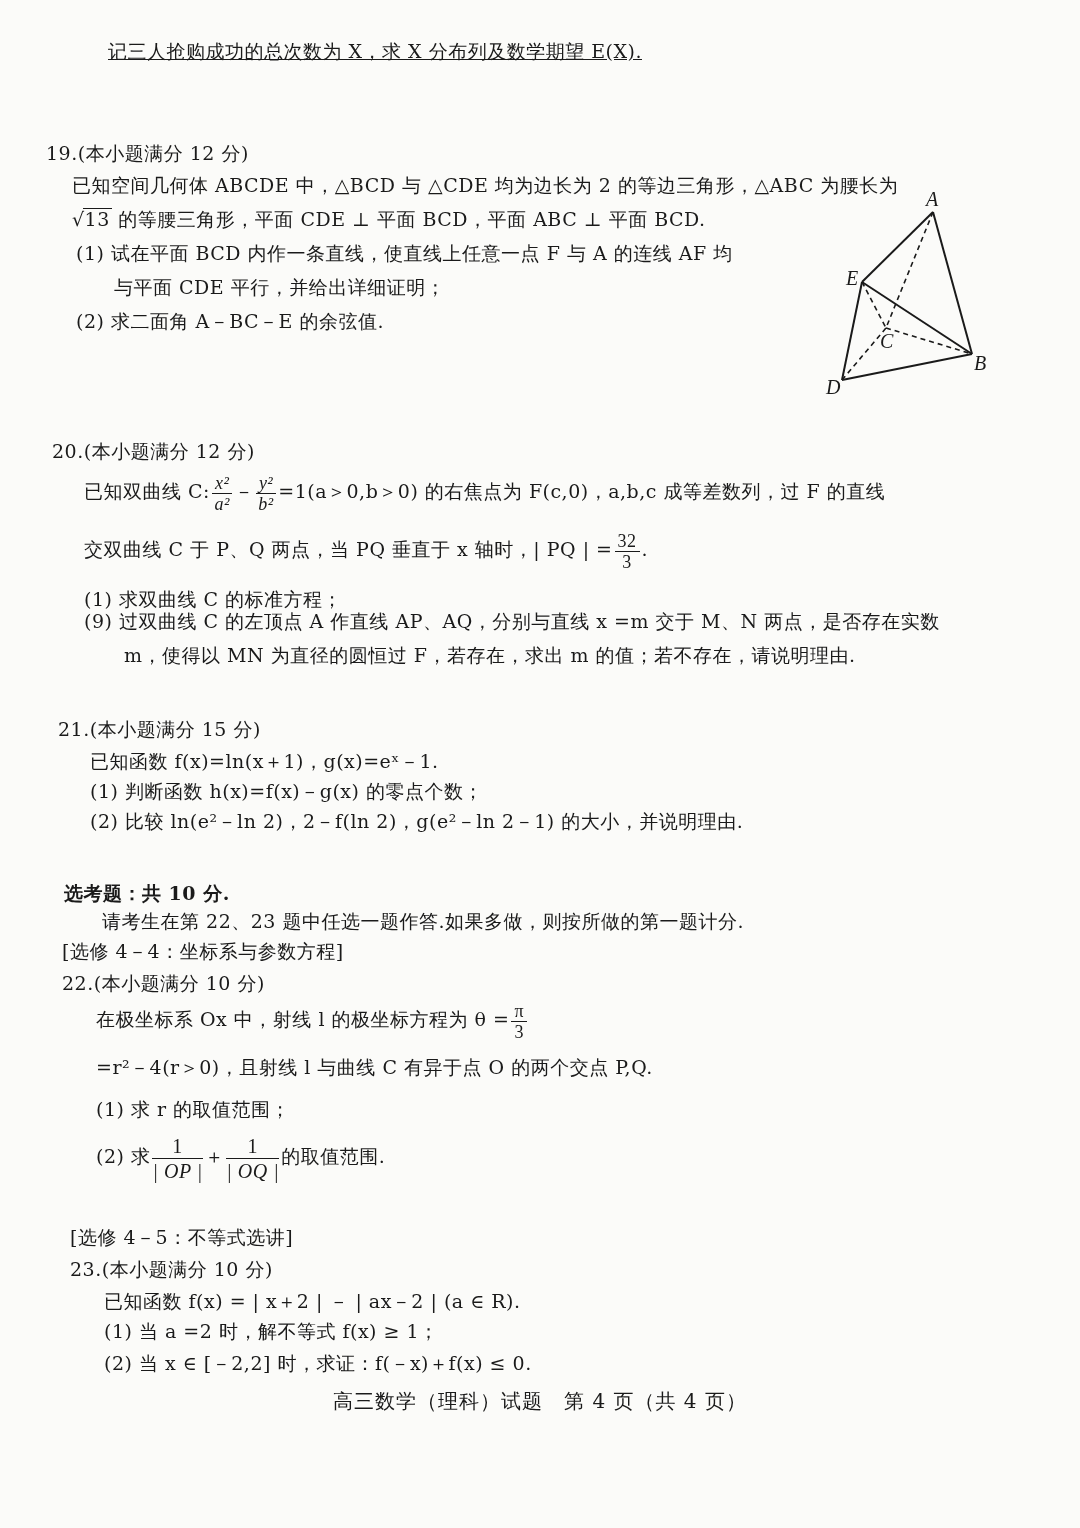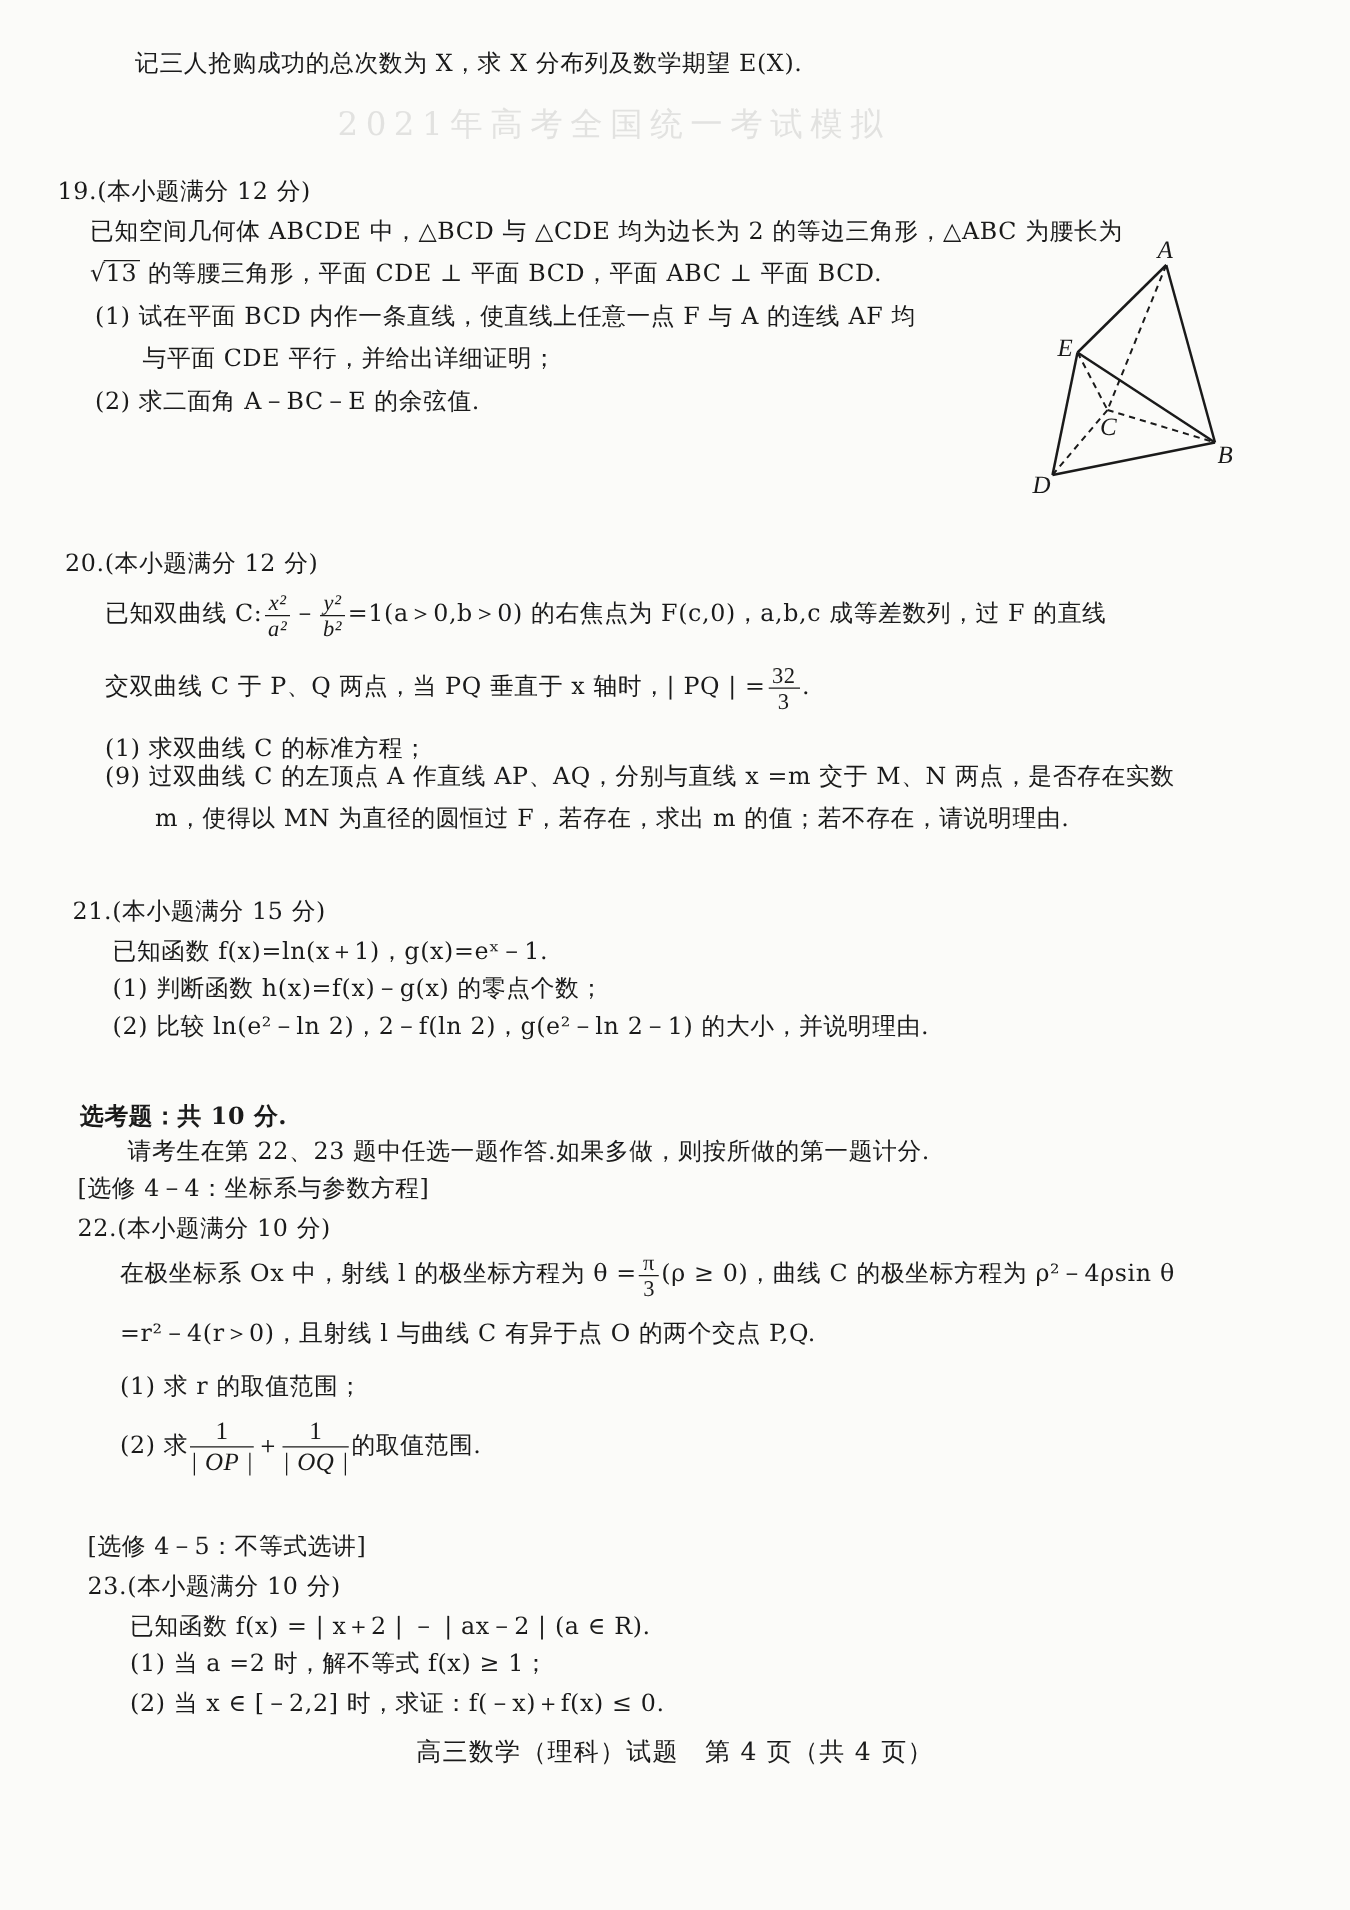--- a/index.html
+++ b/index.html
@@ -78,23 +78,22 @@
       text-align: center;
       font-size: 20px;
       letter-spacing: 1px;
     }
   </style>
 </head>
 <body>
 
 <div class="page">
 
-  <div class="ghost" style="left:270px; top:82px;">2021年高考全国统一考试模拟</div>
 
-  <div class="line" style="left:108px; top:38px;">记三人抢购成功的总次数为 X，求 X 分布列及数学期望 E(X).</div>
+  <div class="line" style="left:108px; top:38px;text-decoration:underline;">记三人抢购成功的总次数为 X，求 X 分布列及数学期望 E(X).</div>
 
   <section>
     <div class="line hdr" style="left:46px; top:140px;">19.(本小题满分 12 分)</div>
     <div class="line" style="left:72px; top:172px;">已知空间几何体 ABCDE 中，△BCD 与 △CDE 均为边长为 2 的等边三角形，△ABC 为腰长为</div>
     <div class="line" style="left:72px; top:206px;">
       <span>√</span><span class="sqrt">13</span>
       <span>的等腰三角形，平面 CDE ⊥ 平面 BCD，平面 ABC ⊥ 平面 BCD.</span>
     </div>
     <div class="line" style="left:76px; top:240px;">(1) 试在平面 BCD 内作一条直线，使直线上任意一点 F 与 A 的连线 AF 均</div>
     <div class="line" style="left:114px; top:274px;">与平面 CDE 平行，并给出详细证明；</div>
@@ -149,21 +148,21 @@
 
   <section>
     <div class="line bold" style="left:64px; top:880px;">选考题：共 10 分.</div>
     <div class="line" style="left:102px; top:908px;">请考生在第 22、23 题中任选一题作答.如果多做，则按所做的第一题计分.</div>
     <div class="line" style="left:62px; top:938px;">[选修 4－4：坐标系与参数方程]</div>
   </section>
 
   <section>
     <div class="line hdr" style="left:62px; top:970px;">22.(本小题满分 10 分)</div>
     <div class="line" style="left:96px; top:996px; line-height:46px;">
-      <span>在极坐标系 Ox 中，射线 l 的极坐标方程为 θ =</span><span class="frac"><span class="num">π</span><span>3</span></span><span>(ρ ≥ 0)，曲线 C 的极坐标方程为 ρ²－4ρsin θ</span>
+      <span>在极坐标系 Ox 中，射线 l 的极坐标方程为 θ =</span><span class="frac"><span class="num">π</span><span>3</span></span>
     </div>
     <div class="line" style="left:96px; top:1054px;text-align:center;">=r²－4(r＞0)，且射线 l 与曲线 C 有异于点 O 的两个交点 P,Q.</div>
     <div class="line" style="left:96px; top:1096px;">(1) 求 r 的取值范围；</div>
     <div class="line" style="left:96px; top:1132px; line-height:48px;">
       <span>(2) 求</span><span class="frac big"><span class="num">1</span><span class="m">| OP |</span></span><span>＋</span><span class="frac big"><span class="num">1</span><span class="m">| OQ |</span></span><span>的取值范围.</span>
     </div>
   </section>
 
   <div class="line" style="left:70px; top:1224px;">[选修 4－5：不等式选讲]</div>
 

